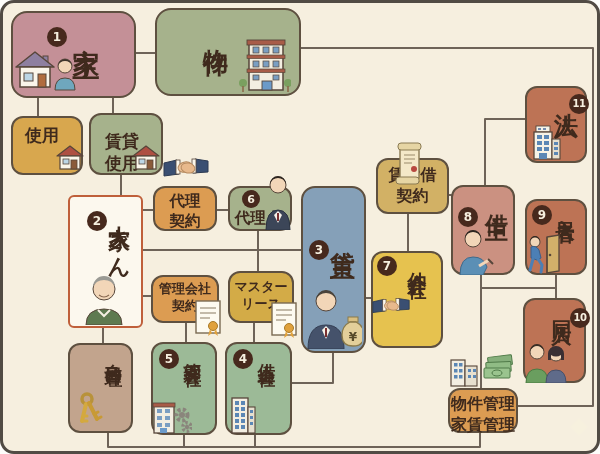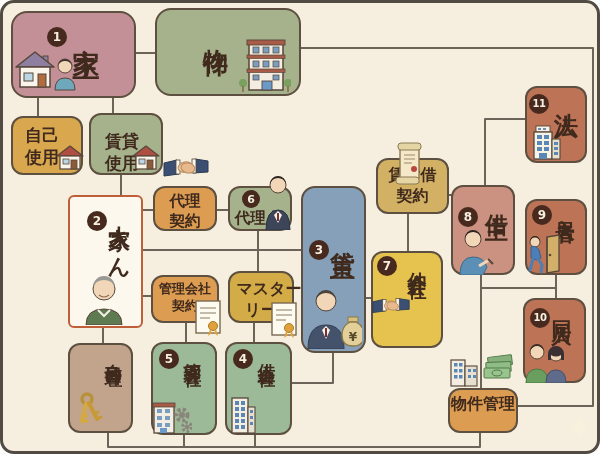--- a/index.html
+++ b/index.html
@@ -11,21 +11,21 @@
   .box.accent{border-width:2.5px;}
   .vlabel{position:absolute;z-index:4;writing-mode:vertical-rl;text-orientation:upright;
           font-weight:700;color:var(--ink,#3f2a1d);letter-spacing:.12em;line-height:1;}
   .hlabel{position:absolute;z-index:4;font-weight:700;color:var(--ink,#3f2a1d);text-align:center;line-height:1.3;}
   .hlabel span{display:block;}
   .badge{position:absolute;z-index:5;width:20px;height:20px;border-radius:50%;
          background:var(--badge,#47291d);color:var(--badge-ink,#f6efdf);
          display:flex;align-items:center;justify-content:center;
          font-size:12px;font-weight:700;line-height:1;}
   .badge.sm{width:18px;height:18px;font-size:11px;}
-  .badge.two{font-size:10px;letter-spacing:-0.5px;}
+  .badge.two{font-size:10px;letter-spacing:-0.5px;margin-left:40px;}
   .icon{position:absolute;z-index:6;}
   .sparkle{position:absolute;z-index:1;background:#f7f1de;transform:rotate(45deg);}
 </style>
 </head>
 <body>
 
 <div id="frame" style="background-color: rgb(246, 239, 223); border-color: rgb(81, 75, 68);">
 
   <svg class="wires" width="600" height="454">
     <path d="M35 95 V113"></path>
@@ -83,21 +83,20 @@
   <span class="badge sm" style="left:239px;top:187px;">6</span>
   <span class="badge" style="left:374px;top:253px;">7</span>
   <span class="badge" style="left:455px;top:204px;">8</span>
   <span class="badge" style="left:529px;top:202px;">9</span>
   <span class="badge two" style="left:527px;top:305px;">10</span>
   <span class="badge two" style="left:526px;top:91px;">11</span>
 
   <span class="vlabel" style="left:70px;top:24px;font-size:27px;">家主</span>
   <span class="vlabel" style="left:200px;top:26px;font-size:25px;">物件</span>
   <div class="hlabel" style="left:8px;top:121px;width:62px;font-size:17px;">
-    <span>自己</span>
     <span>使用</span>
   </div>
   <div class="hlabel" style="left:88px;top:127px;width:62px;font-size:17px;">
     <span>賃貸</span>
     <span>使用</span>
   </div>
   <span class="vlabel" style="left:105px;top:205px;font-size:22px;">大家さん</span>
   <div class="hlabel" style="left:150px;top:188px;width:64px;font-size:15.5px;">
     <span>代理</span>
     <span>契約</span>
@@ -112,29 +111,30 @@
   </div>
   <span class="vlabel" style="left:405px;top:254px;font-size:19px;">仲介会社</span>
   <span class="vlabel" style="left:482px;top:193px;font-size:23px;">借主</span>
   <span class="vlabel" style="left:551px;top:90px;font-size:24px;">法人</span>
   <span class="vlabel" style="left:552px;top:200px;font-size:20px;">入居者</span>
   <span class="vlabel" style="left:549px;top:302px;font-size:20px;">同居人</span>
   <div class="hlabel" style="left:148px;top:278px;width:68px;font-size:13px;">
     <span>管理会社</span>
     <span>契約</span>
   </div>
-  <div class="hlabel" style="left:225px;top:276px;width:66px;font-size:16px;padding-left:8px;">
+  <div class="hlabel" style="left:225px;top:276px;width:66px;font-size:13px;">
     <span>マスター</span>
     <span>リース</span>
   </div>
   <span class="vlabel" style="left:101px;top:347px;font-size:17.5px;">自己管理</span>
   <span class="vlabel" style="left:180px;top:346px;font-size:17.5px;">管理会社</span>
   <span class="vlabel" style="left:254px;top:346px;font-size:17.5px;">借上会社</span>
   <div class="hlabel" style="left:445px;top:391px;width:70px;font-size:16px;">
     <span>物件管理</span>
+    <span>家賃管理</span>
   </div>
 
   <svg class="icon" style="left:12px;top:46px;" width="40" height="42" viewBox="0 0 40 42">
     <rect x="28" y="7" width="5" height="9" fill="#8e7fa0" stroke="#57463a"></rect>
     <polygon points="20,3 39,18 1,18" fill="#8e7fa0" stroke="#57463a" stroke-width="1.5" stroke-linejoin="round"></polygon>
     <rect x="5" y="18" width="30" height="20" fill="#faf5ea" stroke="#57463a" stroke-width="1.5"></rect>
     <rect x="23" y="25" width="8" height="13" fill="#b06c3f" stroke="#57463a"></rect>
     <rect x="9" y="24" width="9" height="8" fill="#bcd6e6" stroke="#57463a"></rect>
   </svg>
   <svg class="icon" style="left:50px;top:54px;" width="24" height="34" viewBox="0 0 24 34">

